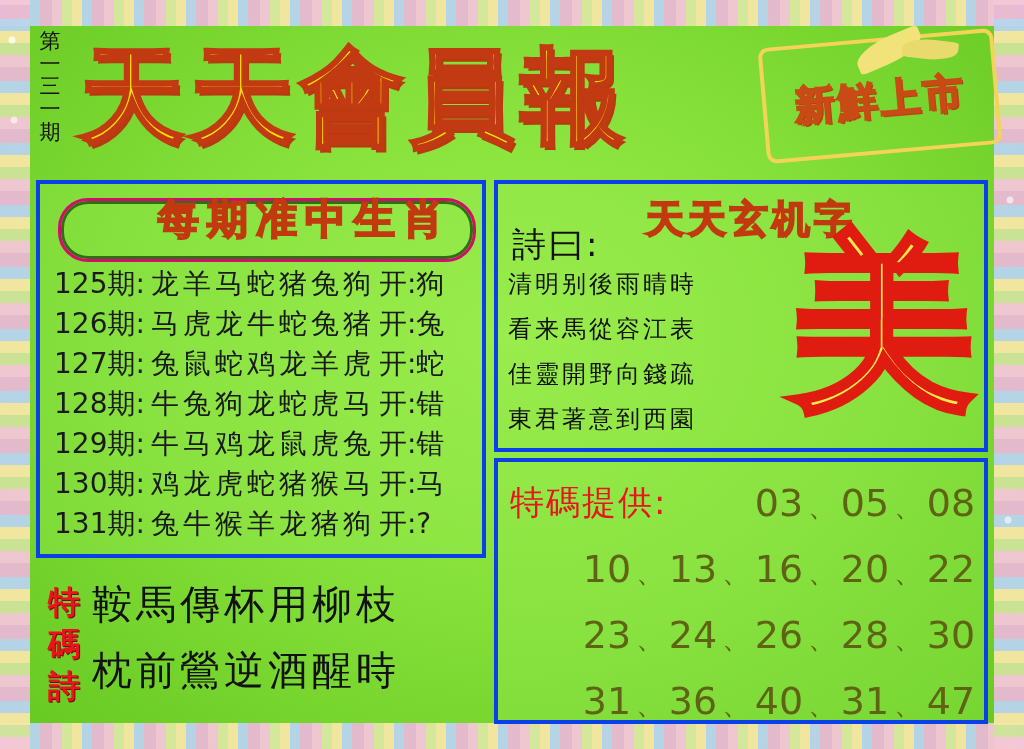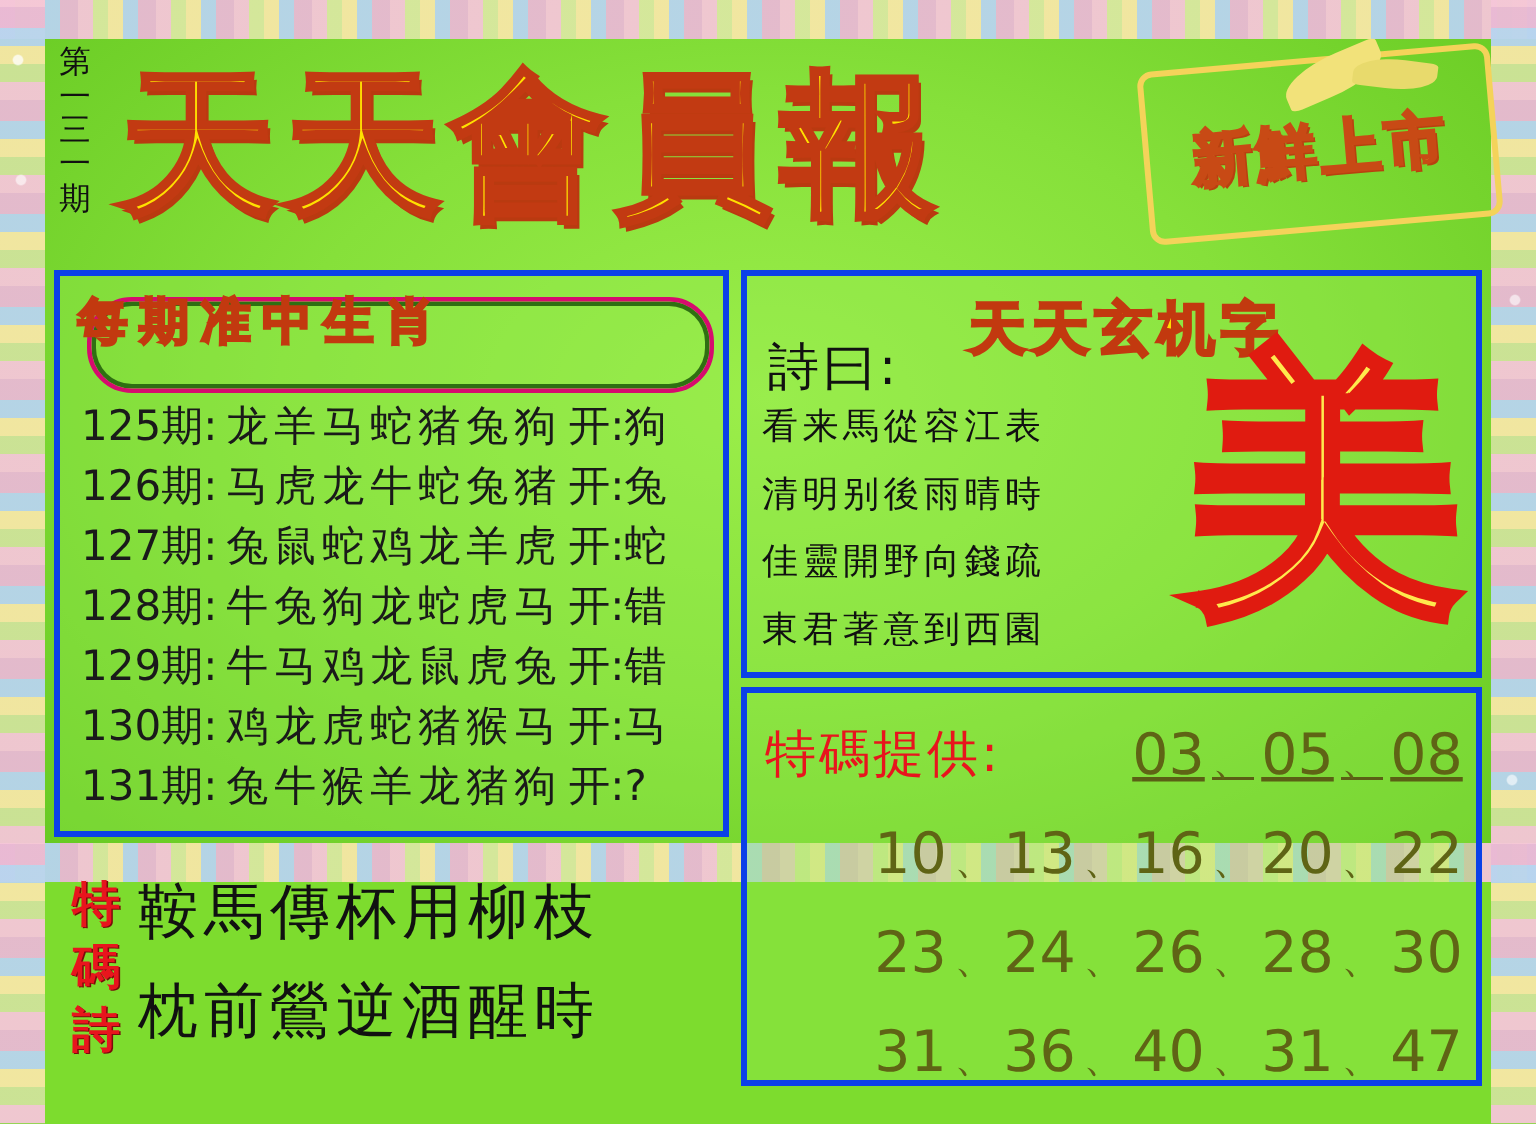--- a/index.html
+++ b/index.html
@@ -2,21 +2,21 @@
 <html><head>
 <meta charset="utf-8">
 <style>
   html,body{margin:0;padding:0;}
   body{
     width:1024px;height:749px;overflow:hidden;
     font-family:"DejaVu Sans","Liberation Sans",sans-serif;
     background:#7ddc2e;
   }
   .page{
-    position:relative;width:1024px;height:588px;
+    position:relative;width:1024px;height:749px;
     background:
       radial-gradient(ellipse at 50% 45%, #9bee4a 0%, #86e03a 45%, #63c71f 100%);
     box-sizing:border-box;
   }
   
   .border-top,.border-bottom{
     position:absolute;left:0;width:1024px;height:26px;
     background:
       repeating-linear-gradient(90deg,
         #f5c6d8 0px,#f5c6d8 10px,
@@ -94,22 +94,22 @@
     position:absolute;box-sizing:border-box;
     border:4px solid #0b40e8;background:rgba(150,235,80,.35);
   }
   .panel-left{left:36px;top:180px;width:450px;height:378px;}
   .oval{
     position:absolute;left:18px;top:14px;width:412px;height:58px;
     border:3px solid #d60b6e;border-radius:30px;
     box-shadow:inset 0 0 0 3px #2f6f12;
   }
   .oval-text{
-    position:absolute;left:12px;top:8px;width:412px;text-align:left;
-    font-size:33px;font-weight:bold;color:#ffe000;
+    position:absolute;left:0;top:8px;width:412px;text-align:right;
+    font-size:41px;font-weight:bold;color:#ffe000;
     -webkit-text-stroke:2px #c2390f;
     letter-spacing:8px;white-space:nowrap;
   }
   .rows{position:absolute;left:14px;top:80px;width:424px;}
   .row{
     display:flex;align-items:baseline;
     font-size:28px;color:#1a1a1a;line-height:40px;white-space:nowrap;
   }
   .row .per{letter-spacing:0;}
   .row .ani{margin-left:6px;letter-spacing:4px;}
@@ -118,21 +118,21 @@
 
   
   .poem-left{position:absolute;left:40px;top:575px;width:450px;height:150px;}
   .poem-label{
     position:absolute;left:4px;top:6px;width:40px;
     font-size:32px;font-weight:bold;color:#e8151d;line-height:42px;text-align:center;
     text-shadow:1px 1px 0 #7a0b0b;
   }
   .poem-lines{position:absolute;left:52px;top:0;width:396px;}
   .poem-line{
-    font-family:Liberation Sans, sans-serif;
+    font-family:Liberation Mono, monospace;
     font-size:40px;color:#111;line-height:66px;letter-spacing:4px;white-space:nowrap;
   }
 
   
   .panel-rt{left:494px;top:180px;width:494px;height:272px;padding-left:23px;}
   .shiyue{
     position:absolute;left:14px;top:38px;
     font-size:34px;color:#111;letter-spacing:3px;white-space:nowrap;
   }
   .xuanji{
@@ -158,21 +158,21 @@
     position:absolute;left:12px;top:18px;
     font-size:34px;font-weight:normal;color:#e8151d;letter-spacing:2px;white-space:nowrap;
   }
   .numgrid{
     position:absolute;left:12px;top:10px;width:470px;
   }
   .numrow{
     display:flex;justify-content:flex-end;align-items:baseline;
     font-size:38px;color:#5a5f15;line-height:62px;
   }
-  .numrow.first{padding-left:238px;text-decoration:underline;}
+  .numrow.first{padding-left:238px;}
   .num{min-width:58px;text-align:center;color:#5f6415;}
   .sep{width:28px;text-align:center;color:#5f6415;font-size:28px;}
 </style>
 </head>
 <body>
 
 <div class="page">
 
   <div class="border-top"></div>
   <div class="border-bottom"></div>
@@ -246,22 +246,22 @@
     <div class="poem-lines">
       <div class="poem-line">鞍馬傳杯用柳枝</div>
       <div class="poem-line">枕前鶯逆酒醒時</div>
     </div>
   </div>
 
   <div class="panel panel-rt">
     <div class="shiyue">詩曰:</div>
     <div class="xuanji">天天玄机字</div>
     <div class="poem-right">
+      <div class="pl">清明别後雨晴時</div>
       <div class="pl">看来馬從容江表</div>
-      <div class="pl">清明别後雨晴時</div>
       <div class="pl">佳靈開野向錢疏</div>
       <div class="pl">東君著意到西園</div>
     </div>
     <div class="bigchar">美</div>
   </div>
 
   <div class="panel panel-rb">
     <div class="tema-label">特碼提供:</div>
     <div class="numgrid">
       <div class="numrow first">

